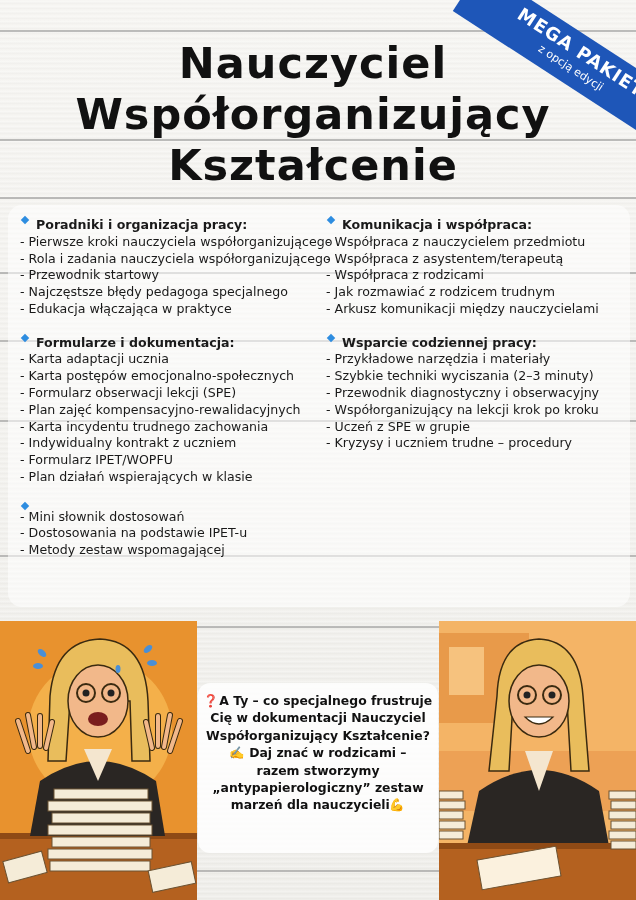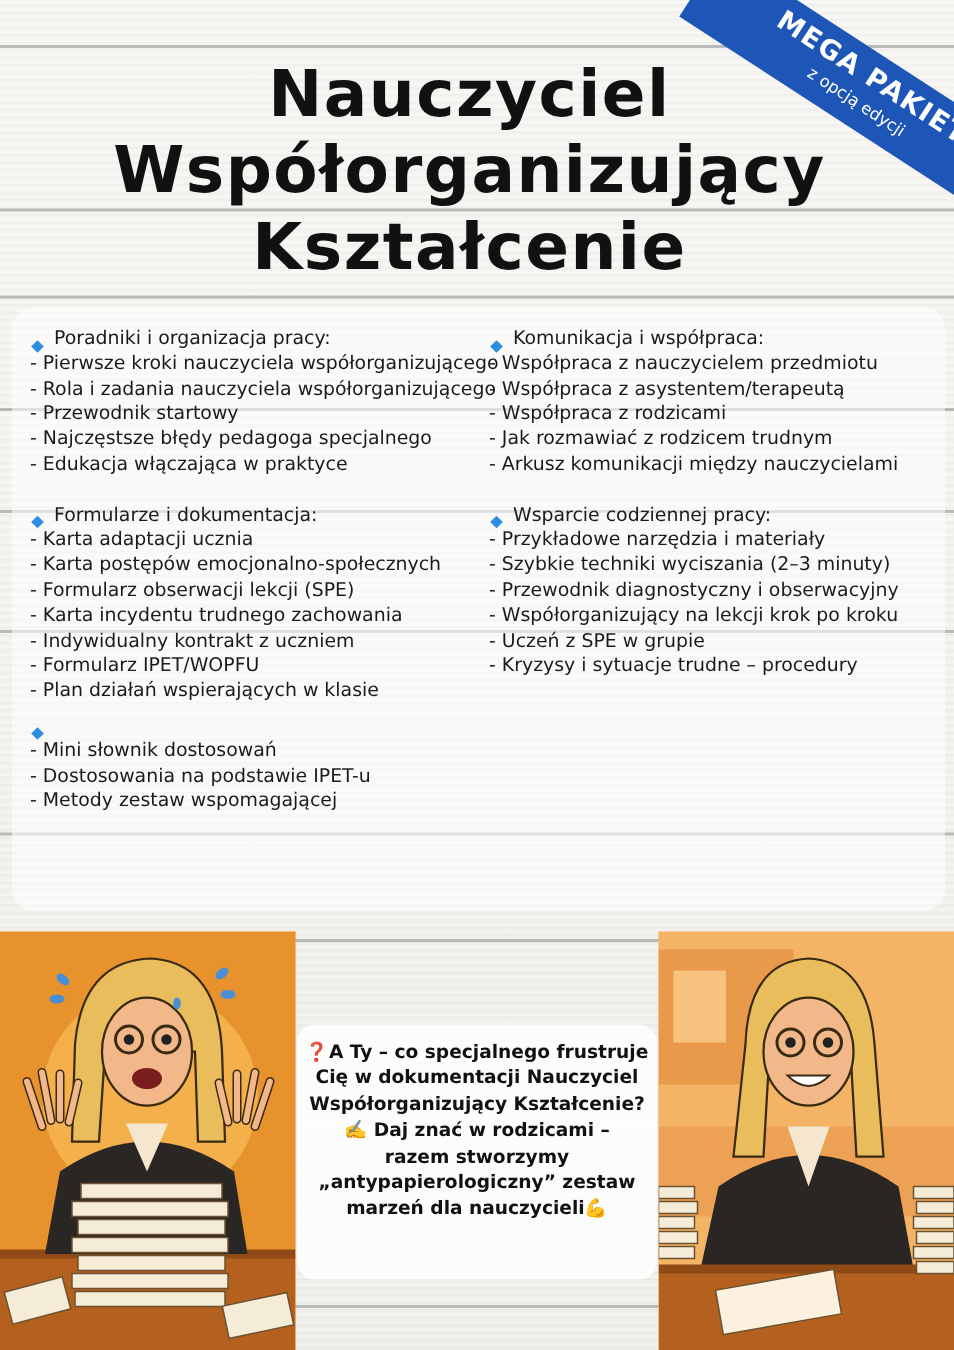--- a/index.html
+++ b/index.html
@@ -20,21 +20,21 @@
   .title div { margin-left:-10px; }
   .ribbon-wrap { position:absolute; right:0; top:0; width:200px; height:130px; overflow:hidden; }
   .ribbon { position:absolute; left:10px; top:34px; width:260px; height:52px; background:#1e56b8;
     transform:rotate(33deg); transform-origin:center; color:#fff; text-align:center; }
   .ribbon .r1 { font-weight:bold; font-size:18px; letter-spacing:1px; line-height:26px; padding-top:4px; }
   .ribbon .r2 { font-size:11px; line-height:12px; }
   .col { position:absolute; font-size:12.6px; line-height:16.8px; }
   .col.left { left:20px; top:217px; width:310px; }
   .col.right { left:326px; top:217px; width:305px; }
   .section { margin-bottom:16.8px; }
-  .sec-head { font-weight:normal; display:flex; align-items:flex-end; }
+  .sec-head { font-weight:bold; display:flex; align-items:flex-start; }
   .diamond { display:inline-block; width:6px; height:6px; background:#2e8de0; transform:rotate(45deg); margin:0 8px 0 2px; }
   .item { white-space:nowrap; }
   .img-box { position:absolute; overflow:hidden; }
   .img-left { left:0; top:621px; width:197px; height:279px; background:#e8922e; }
   .img-right { left:439px; top:621px; width:197px; height:279px; background:#f4b466; }
   .cta-box { position:absolute; left:198px; top:683px; width:240px; height:170px;
     background:rgba(255,255,255,0.82); border-radius:12px; }
   .cta { position:absolute; left:198px; top:692px; width:240px; text-align:center;
     font-weight:bold; font-size:12.4px; line-height:17.4px; color:#111; }
   .red { color:#d4213a; }
@@ -81,20 +81,21 @@
     <div class="item">- Edukacja włączająca w praktyce</div>
   </div>
   <div class="section">
     <div class="sec-head">
         <span class="diamond"></span>
         <span>Formularze i dokumentacja:</span>
       </div>
     <div class="item">- Karta adaptacji ucznia</div>
     <div class="item">- Karta postępów emocjonalno-społecznych</div>
     <div class="item">- Formularz obserwacji lekcji (SPE)</div>
+    <div class="item">- Plan zajęć kompensacyjno-rewalidacyjnych</div>
     <div class="item">- Karta incydentu trudnego zachowania</div>
     <div class="item">- Indywidualny kontrakt z uczniem</div>
     <div class="item">- Formularz IPET/WOPFU</div>
     <div class="item">- Plan działań wspierających w klasie</div>
   </div>
   <div class="section">
     <div class="sec-head">
         <span class="diamond"></span>
       </div>
     <div class="item">- Mini słownik dostosowań</div>
@@ -118,21 +119,21 @@
   <div class="section">
     <div class="sec-head">
         <span class="diamond"></span>
         <span>Wsparcie codziennej pracy:</span>
       </div>
     <div class="item">- Przykładowe narzędzia i materiały</div>
     <div class="item">- Szybkie techniki wyciszania (2–3 minuty)</div>
     <div class="item">- Przewodnik diagnostyczny i obserwacyjny</div>
     <div class="item">- Współorganizujący na lekcji krok po kroku</div>
     <div class="item">- Uczeń z SPE w grupie</div>
-    <div class="item">- Kryzysy i sytuacje trudne – procedury</div>
+    <div class="item">- Kryzysy i uczniem trudne – procedury</div>
   </div>
 </div>
 
 <div class="img-box img-left">
   <svg width="197" height="279" viewBox="0 0 197 279">
     <rect width="197" height="279" fill="#e8922e"></rect>
     <circle cx="100" cy="110" r="72" fill="#f4b04a"></circle>
     <rect x="0" y="215" width="197" height="64" fill="#b4611f"></rect>
     <rect x="0" y="212" width="197" height="6" fill="#8f4a15"></rect>
     <path d="M50 75 Q55 20 100 18 Q145 20 148 80 L150 140 L132 140 L130 80 L70 80 L66 140 L48 140 Z" fill="#e9bd5c" stroke="#3a2a10" stroke-width="1.5"></path>

